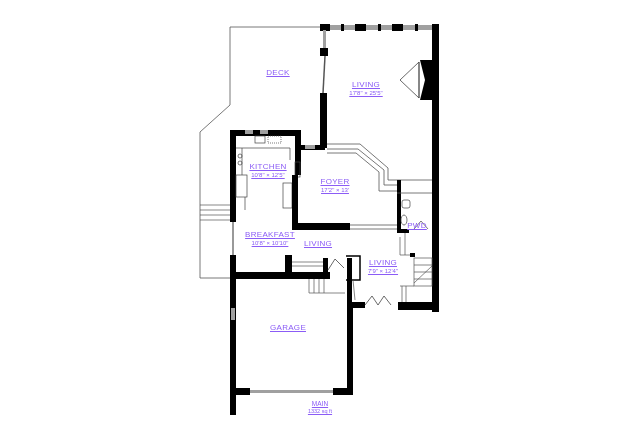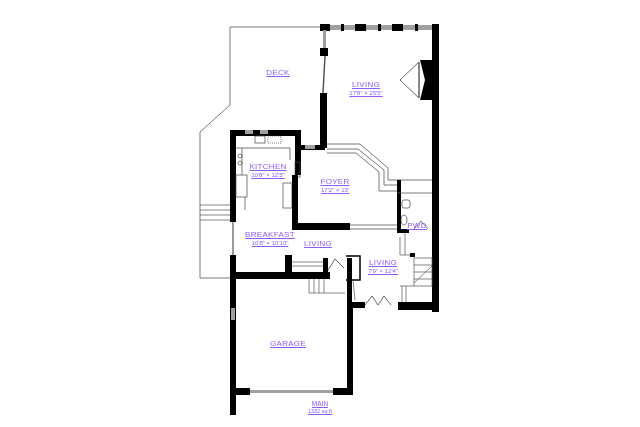--- a/index.html
+++ b/index.html
@@ -161,20 +161,20 @@
   <span class="room-name">BREAKFAST</span>
   <span class="room-dim">10'8" × 10'10"</span>
 </div>
 <div class="lbl" style="left:318px; top:239px;">
   <span class="room-name">LIVING</span>
 </div>
 <div class="lbl" style="left:383px; top:258px;">
   <span class="room-name">LIVING</span>
   <span class="room-dim">7'9" × 12'4"</span>
 </div>
-<div class="lbl" style="left:288px; top:323px;margin-top:16px;">
+<div class="lbl" style="left:288px; top:323px;">
   <span class="room-name">GARAGE</span>
 </div>
 
 <div class="lbl" style="left:320px; top:400px;">
   <span class="level-name">MAIN</span>
   <span class="level-area">1332 sq ft</span>
 </div>
 
 </body></html>

